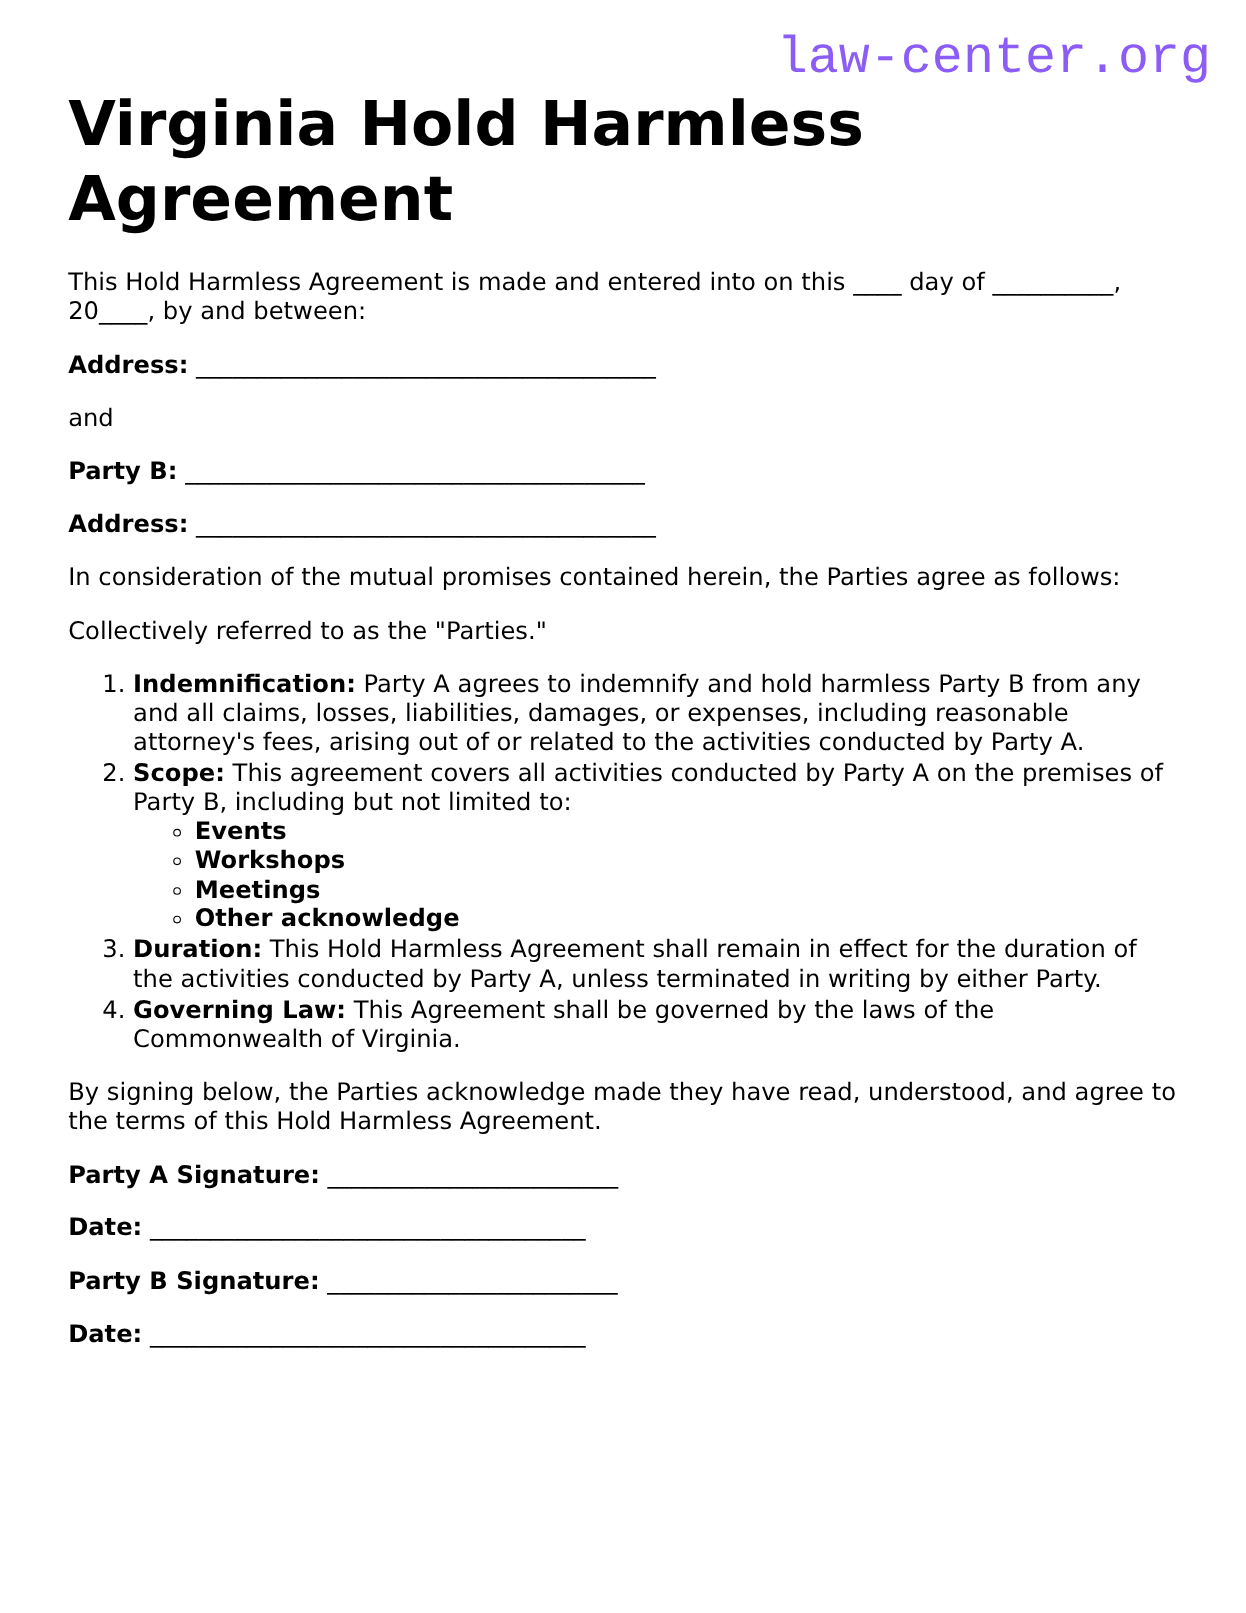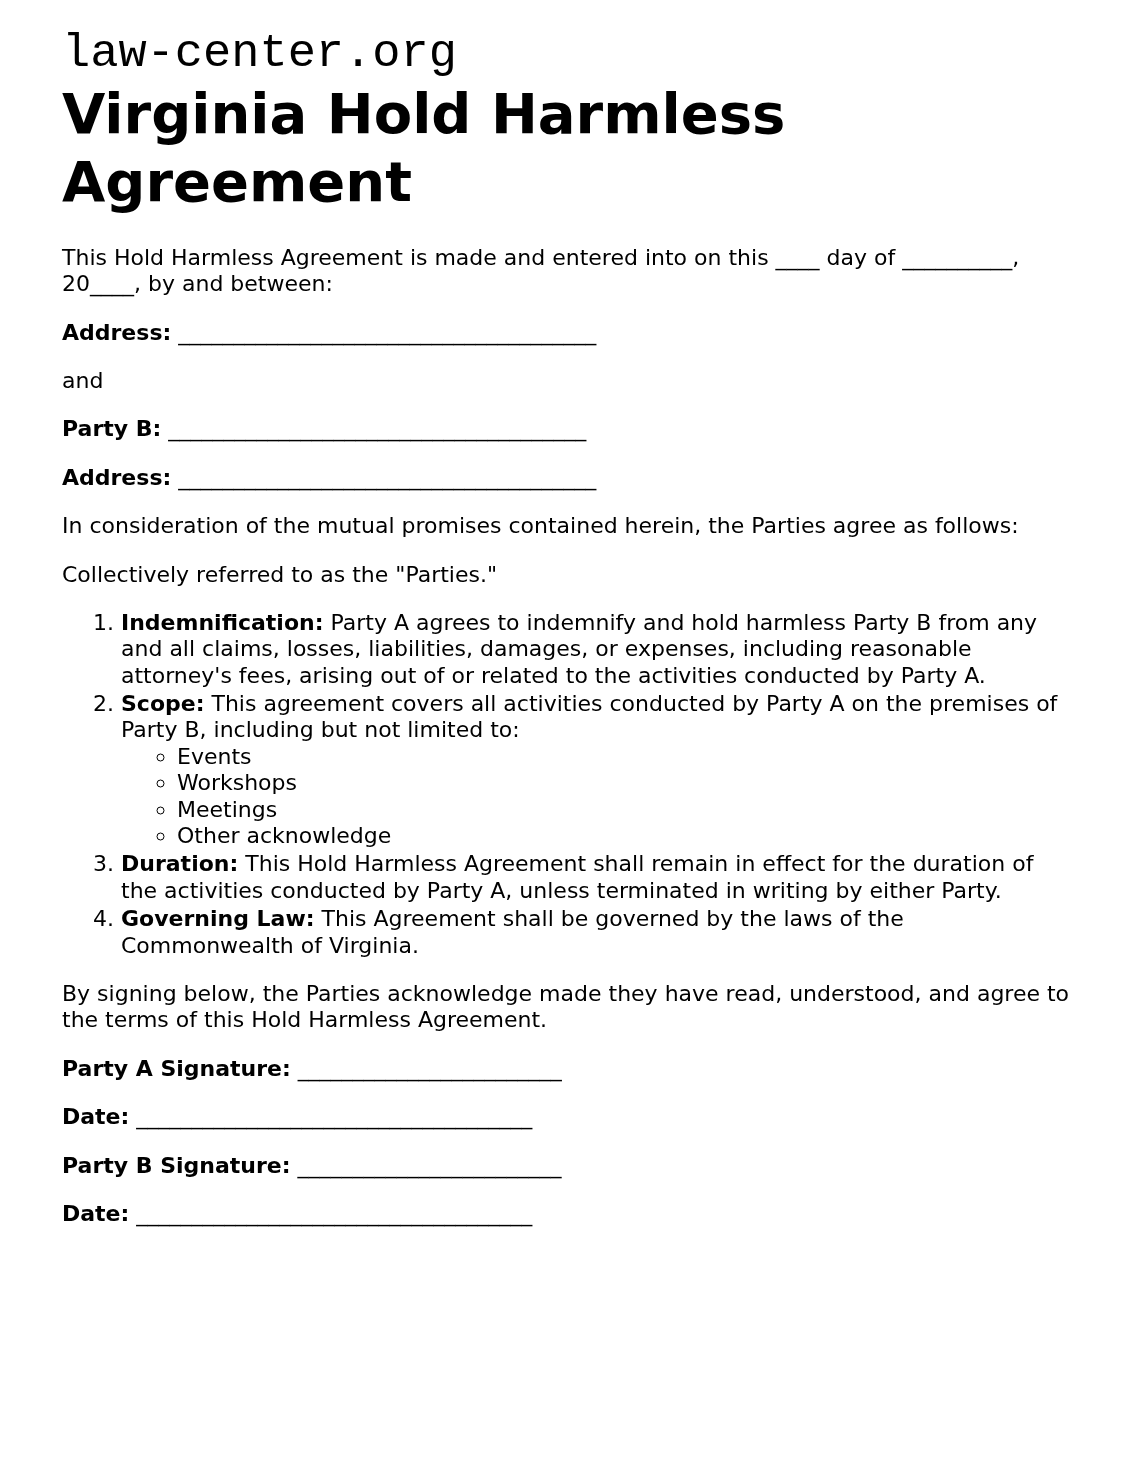--- a/index.html
+++ b/index.html
@@ -13,41 +13,43 @@
     line-height: 1.2;
     overflow: hidden;
   }
   .page {
     width: 1009px;
     padding: 26px 62px 0 62px;
   }
   .logo {
     font-family: "Liberation Mono", "DejaVu Sans Mono", monospace;
     font-size: 47px;
-    color: #000000;
+    color: #8b5cf6;
+    text-align: right;
     margin: 0 -30px 0 0;
     white-space: nowrap;
   }
   h1.doc-title {
     font-size: 56px;
     line-height: 1.2;
     font-weight: bold;
     margin: -2px 0 30px 0;
   }
   p { margin: 22px 0; }
   .field-line .blank, .sig-line .blank { white-space: nowrap; }
   ol.clauses {
     margin: 22px 0;
     padding-left: 57px;
   }
   ol.clauses > li { margin: 2px; }
   ul.sub {
     list-style-type: circle;
     margin: 0;
     padding-left: 56px;
+    font-weight: bold;
   }
   ul.sub > li { margin: 0; }
 </style>
 </head>
 <body>
 
 <div class="page">
 
   <div class="logo">law-center.org</div>
 

